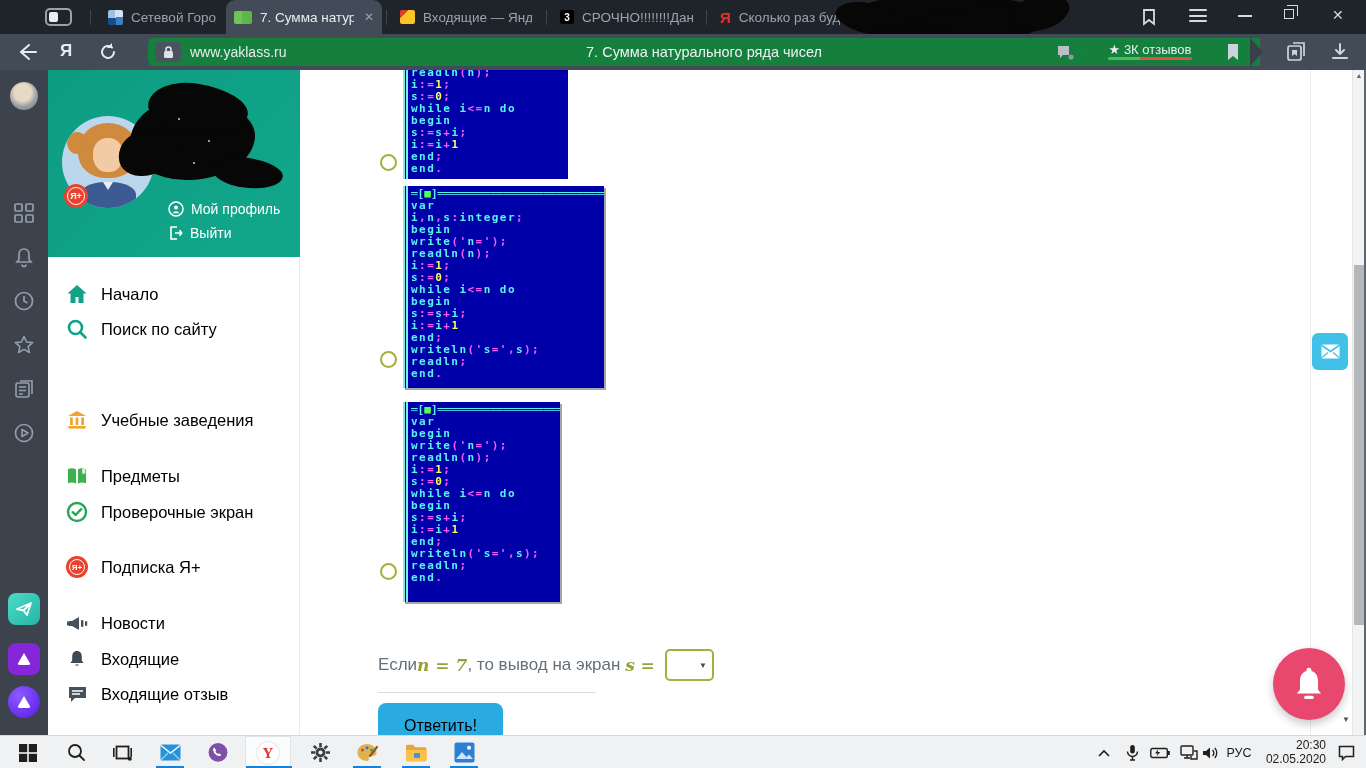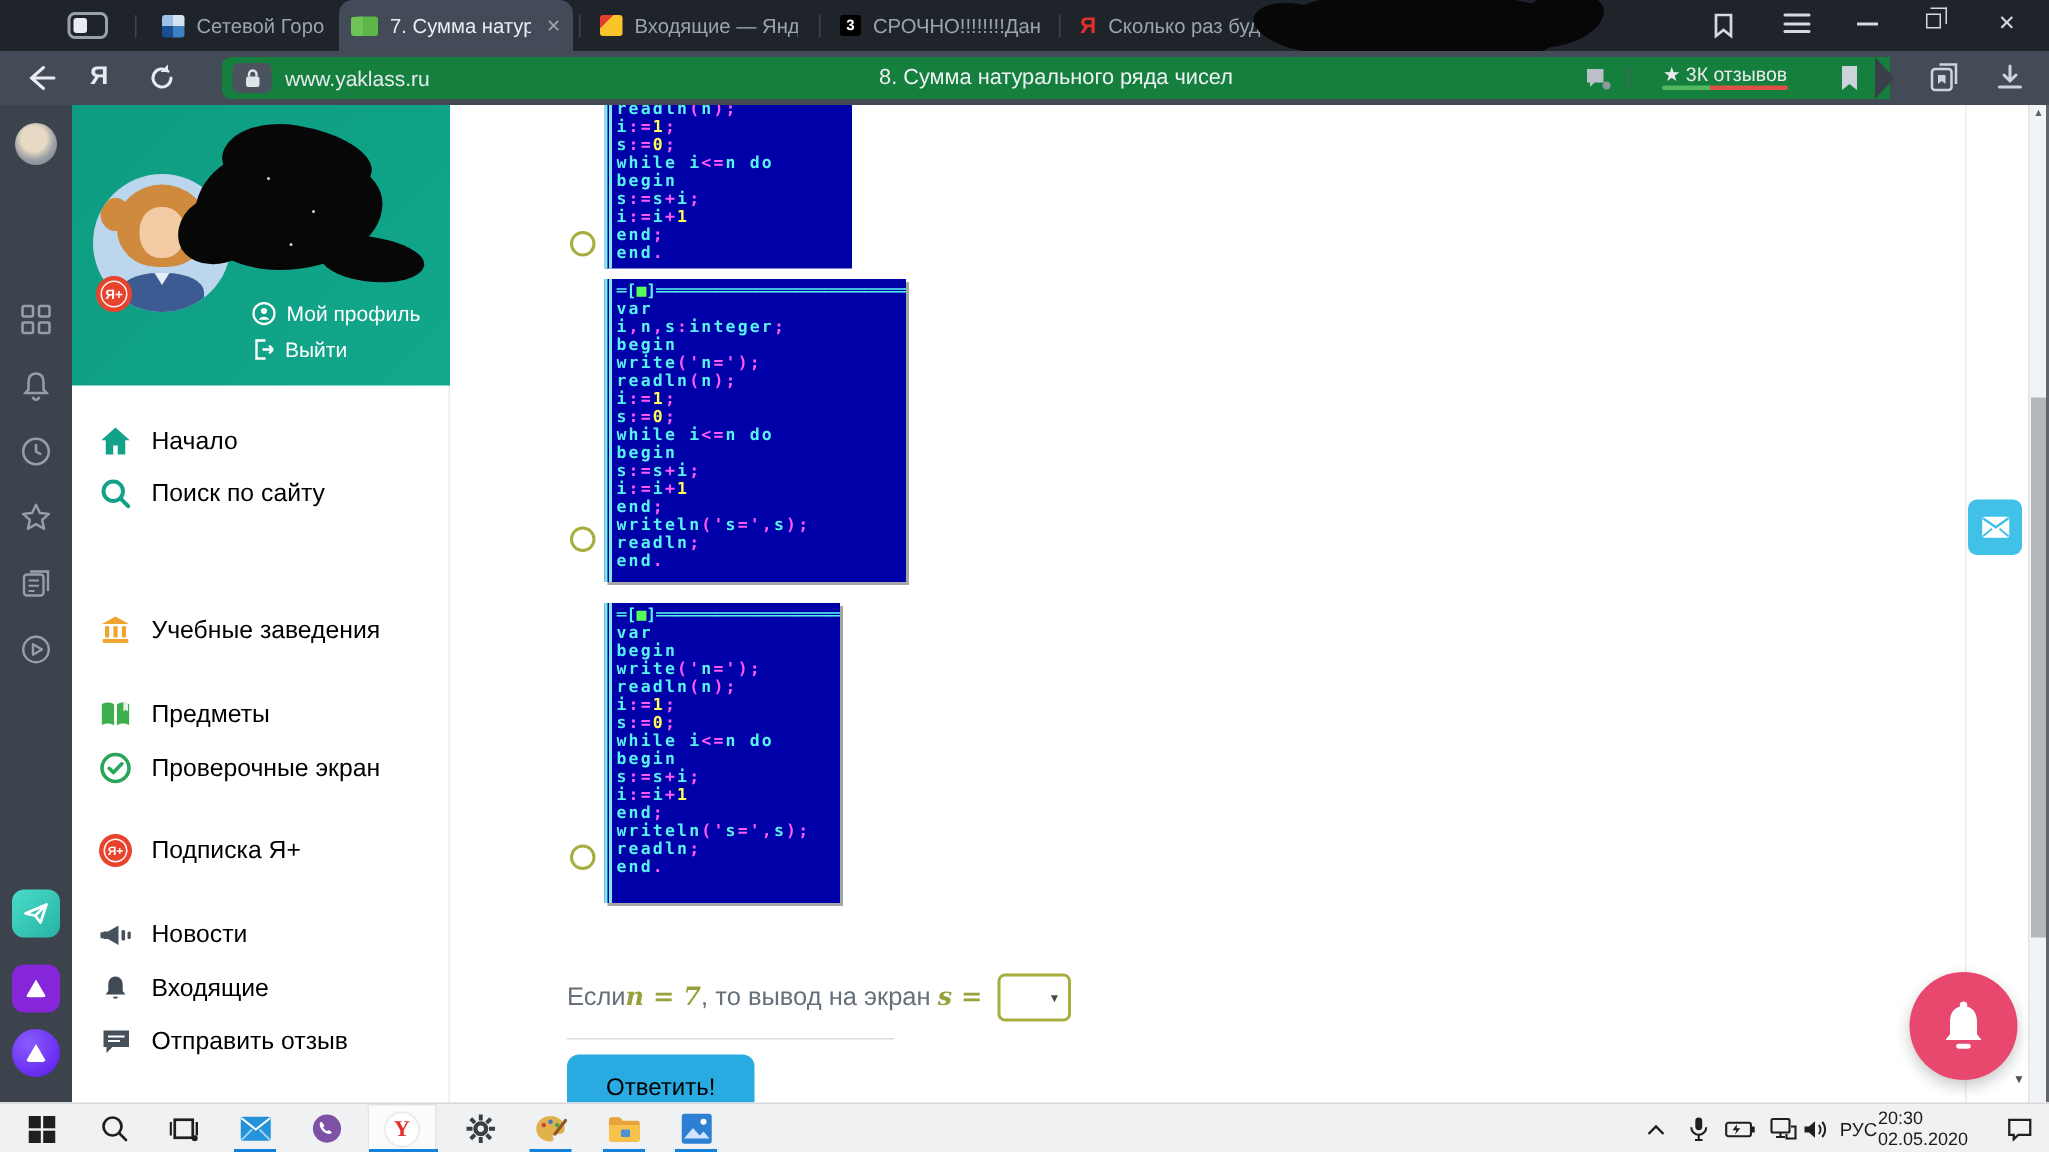--- a/index.html
+++ b/index.html
@@ -102,21 +102,21 @@
   #sb-thumb{position:absolute;left:1px;top:195px;width:10px;height:360px;background:#b4b8bb;}
   #sb-down{position:absolute;left:1342px;top:645px;font-size:8px;color:#4d5156;}
   #win-edge{position:absolute;left:1364px;top:0;width:2px;height:665px;background:#61666d;}
   
   #taskbar{position:absolute;left:0;top:735px;width:1366px;height:33px;background:#f0f1f2;border-top:1px solid #d7d8d9;}
   .tb-cell{position:absolute;top:0;height:33px;display:flex;align-items:center;justify-content:center;}
   .underline{position:absolute;bottom:0;height:3px;background:#1581d8;}
   #cell-ya{background:#fbfcfd;border:1px solid #e3e4e5;border-bottom:none;}
   #ya-circ{width:22px;height:22px;background:#fff;border-radius:50%;display:flex;align-items:center;justify-content:center;color:#e4302a;font-weight:bold;font-size:15px;font-family:"Liberation Serif",serif;box-shadow:0 0 2px rgba(0,0,0,.25);}
   .tray-txt{font-size:12.5px;color:#1b1b1b;}
-  #clockbox{position:absolute;left:1252px;top:3px;width:74px;text-align:left;font-size:12px;line-height:13.5px;color:#1b1b1b;}
+  #clockbox{position:absolute;left:1252px;top:3px;width:74px;text-align:right;font-size:12px;line-height:13.5px;color:#1b1b1b;}
 </style>
 </head>
 <body>
 
 <div id="tabstrip">
   <div id="tab-toggle"></div>
   <div class="tabdiv" style="left:90px"></div>
   <div class="tab" style="left:100px;width:124px">
     <span class="fav fav-grid"></span>
     <span class="tab-t">Сетевой Город. Об</span>
@@ -173,21 +173,21 @@
       <path d="M14 1v5h-5z" fill="#e8ebef"></path>
     </svg>
   <div id="urlbar">
     <div id="lockbox">
       <svg width="11" height="13" viewBox="0 0 11 13">
           <rect x="1" y="5" width="9" height="7" rx="1.5" fill="#dfe3e8"></rect>
           <path d="M3 5V3.5a2.5 2.5 0 0 1 5 0V5" fill="none" stroke="#dfe3e8" stroke-width="1.6"></path>
         </svg>
     </div>
     <span id="url-text">www.yaklass.ru</span>
-    <span id="page-title">8. Сумма натурального ряда чисел</span>
+    <span id="page-title">7. Сумма натурального ряда чисел</span>
     <svg class="abs" style="right:186px;top:6px" width="18" height="17" viewBox="0 0 18 17">
         <path d="M2 2h11v9H7l-3 3v-3H2z" fill="#b9c0c8"></path>
         <circle cx="15" cy="13" r="2.6" fill="#8f979f"></circle>
       </svg>
     <div class="abs" style="right:174px;top:7px;width:1px;height:14px;background:#555d68"></div>
     <div id="rating">
       <span>★</span>
       <span>3К отзывов</span>
       <div class="bar"></div>
     </div>
@@ -371,21 +371,21 @@
         </span>
       <span class="lbl">Входящие</span>
     </div>
     <div class="mi" style="top:609px">
       <span class="ic">
           <svg width="21" height="19" viewBox="0 0 21 19">
             <path d="M2 2h17v11H8l-4 4v-4H2z" fill="#46515c"></path>
             <path d="M5 6h11M5 9h8" stroke="#fff" stroke-width="1.4"></path>
           </svg>
         </span>
-      <span class="lbl">Отправить отзыв</span>
+      <span class="lbl">Входящие отзыв</span>
     </div>
   </div>
 
   <div class="radio" style="top:84px"></div>
   <div class="radio" style="top:281px"></div>
   <div class="radio" style="top:493px"></div>
 
   <div id="opt1-clip">
       <div class="dos" id="code1">
         <div class="cl"><span class="tc">readln</span><span class="tm">(</span><span class="tc">n</span><span class="tm">);</span></div>

